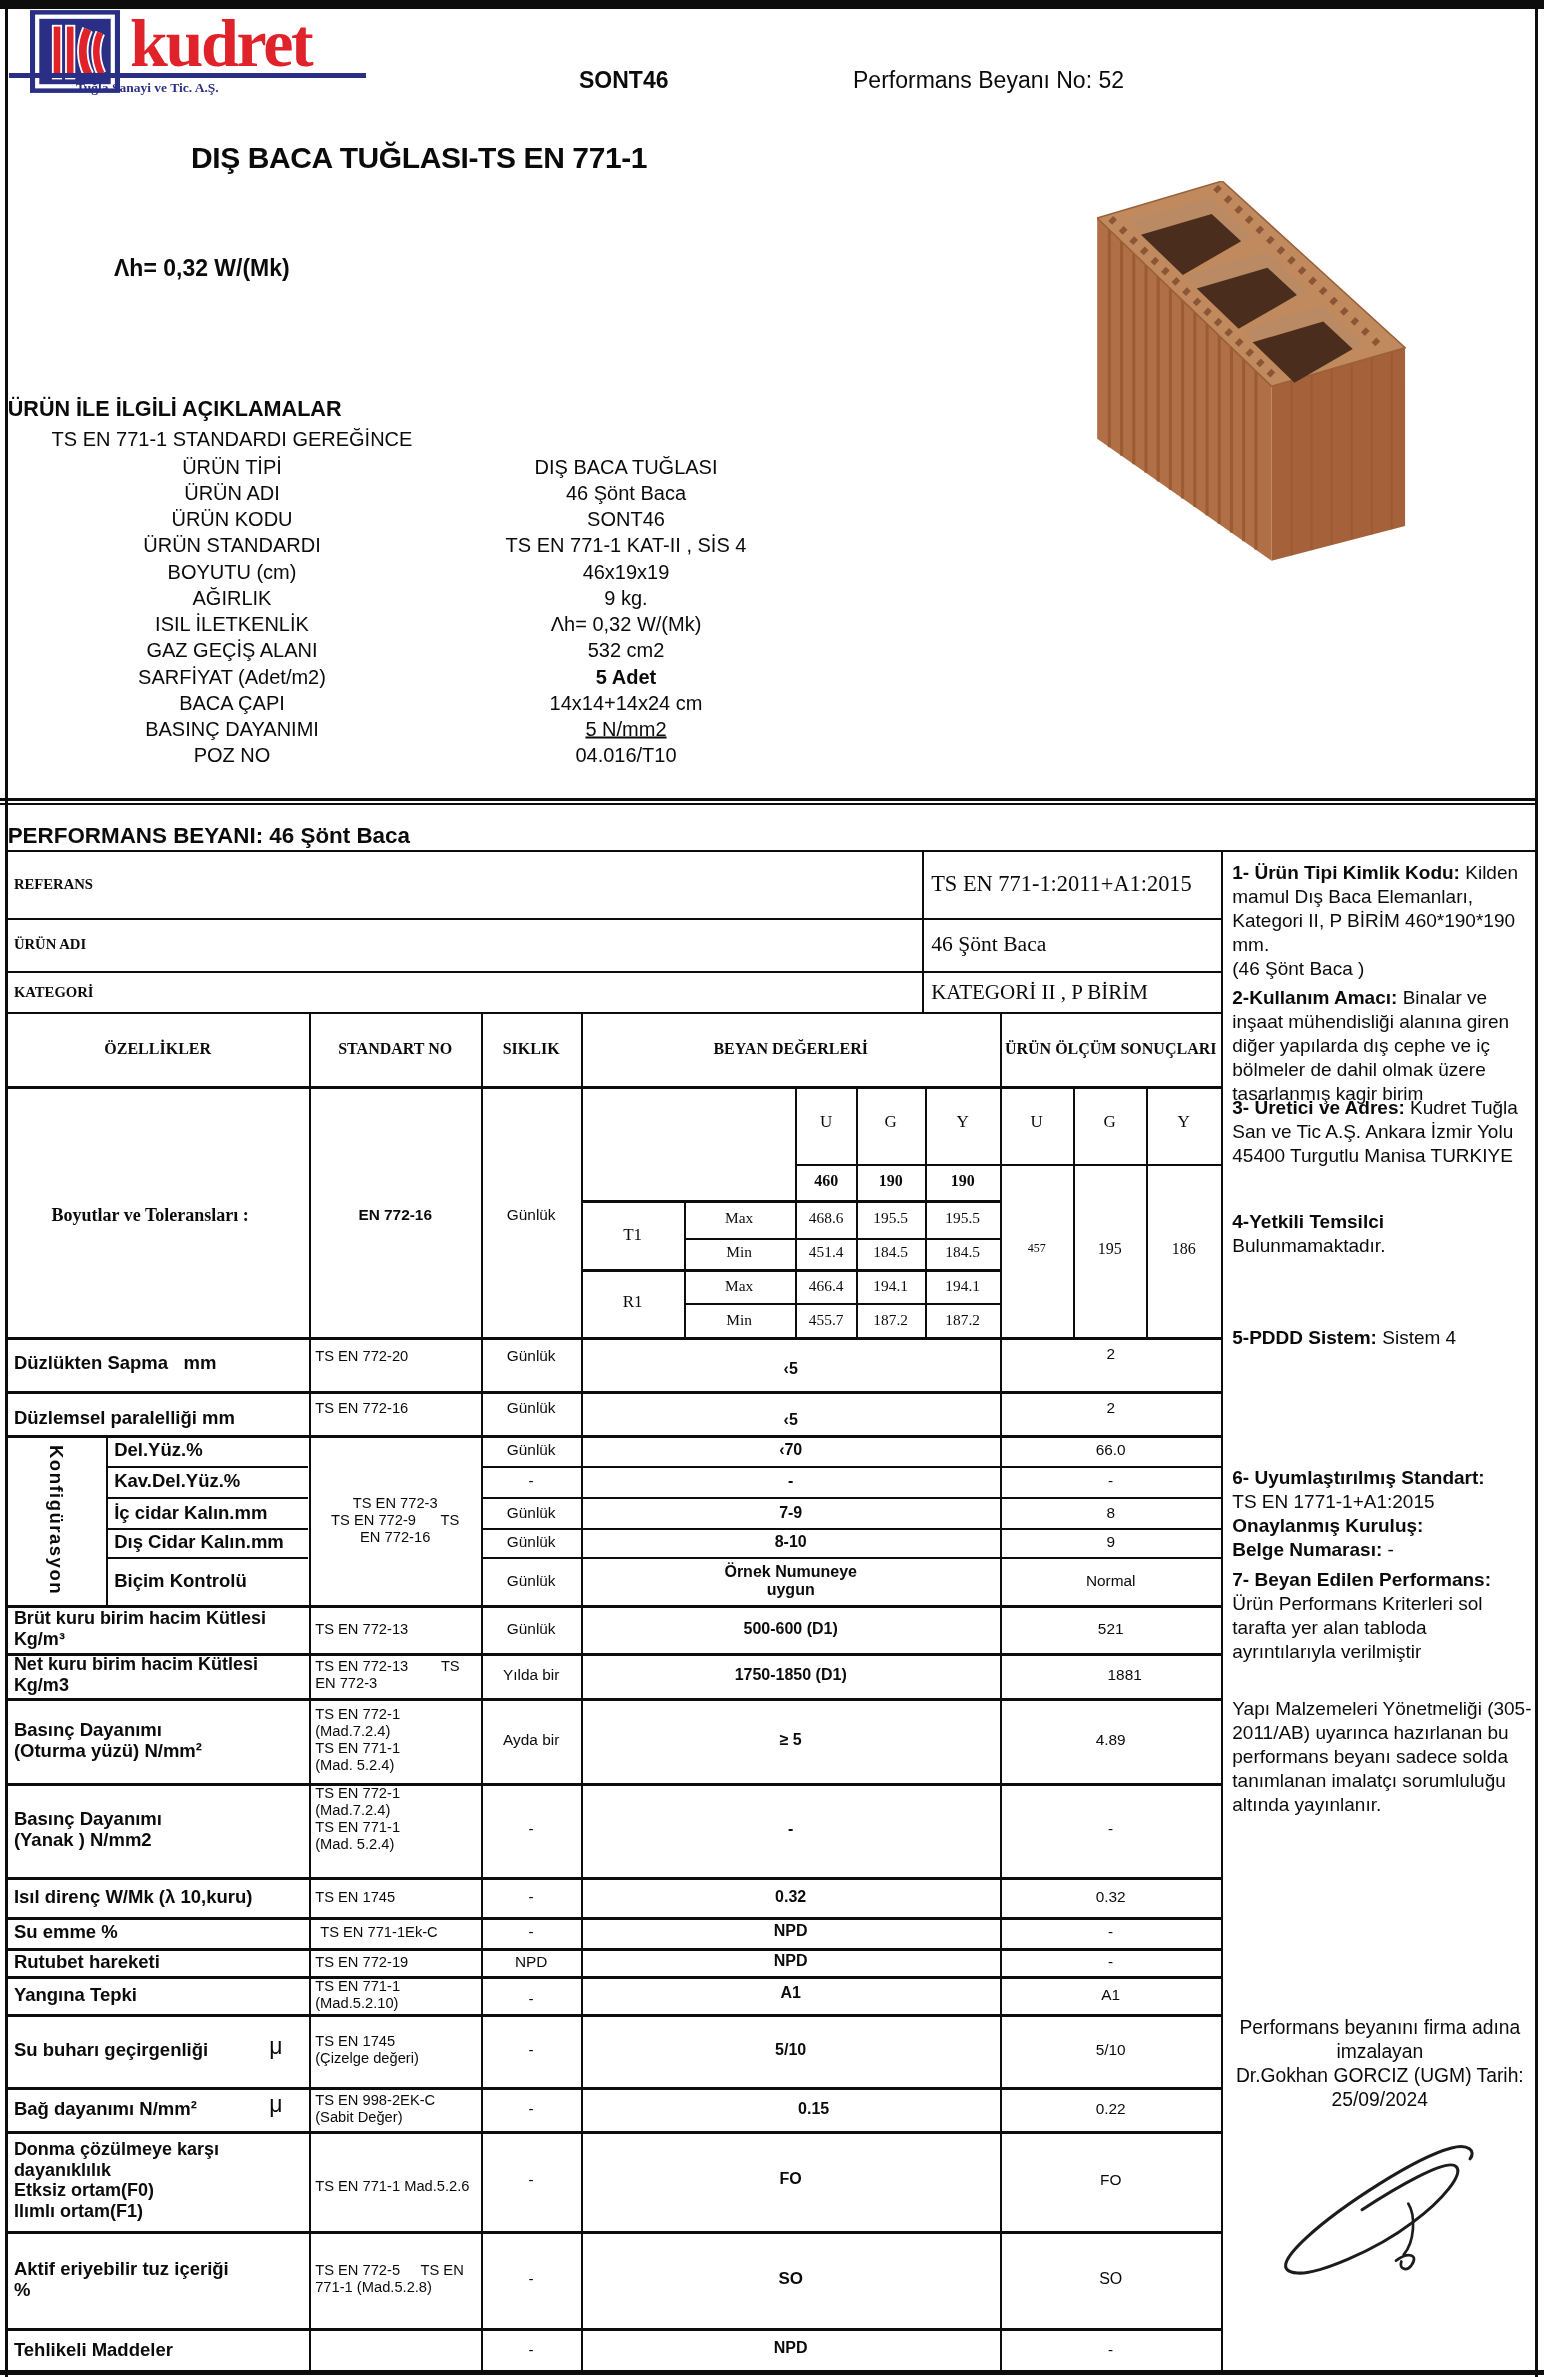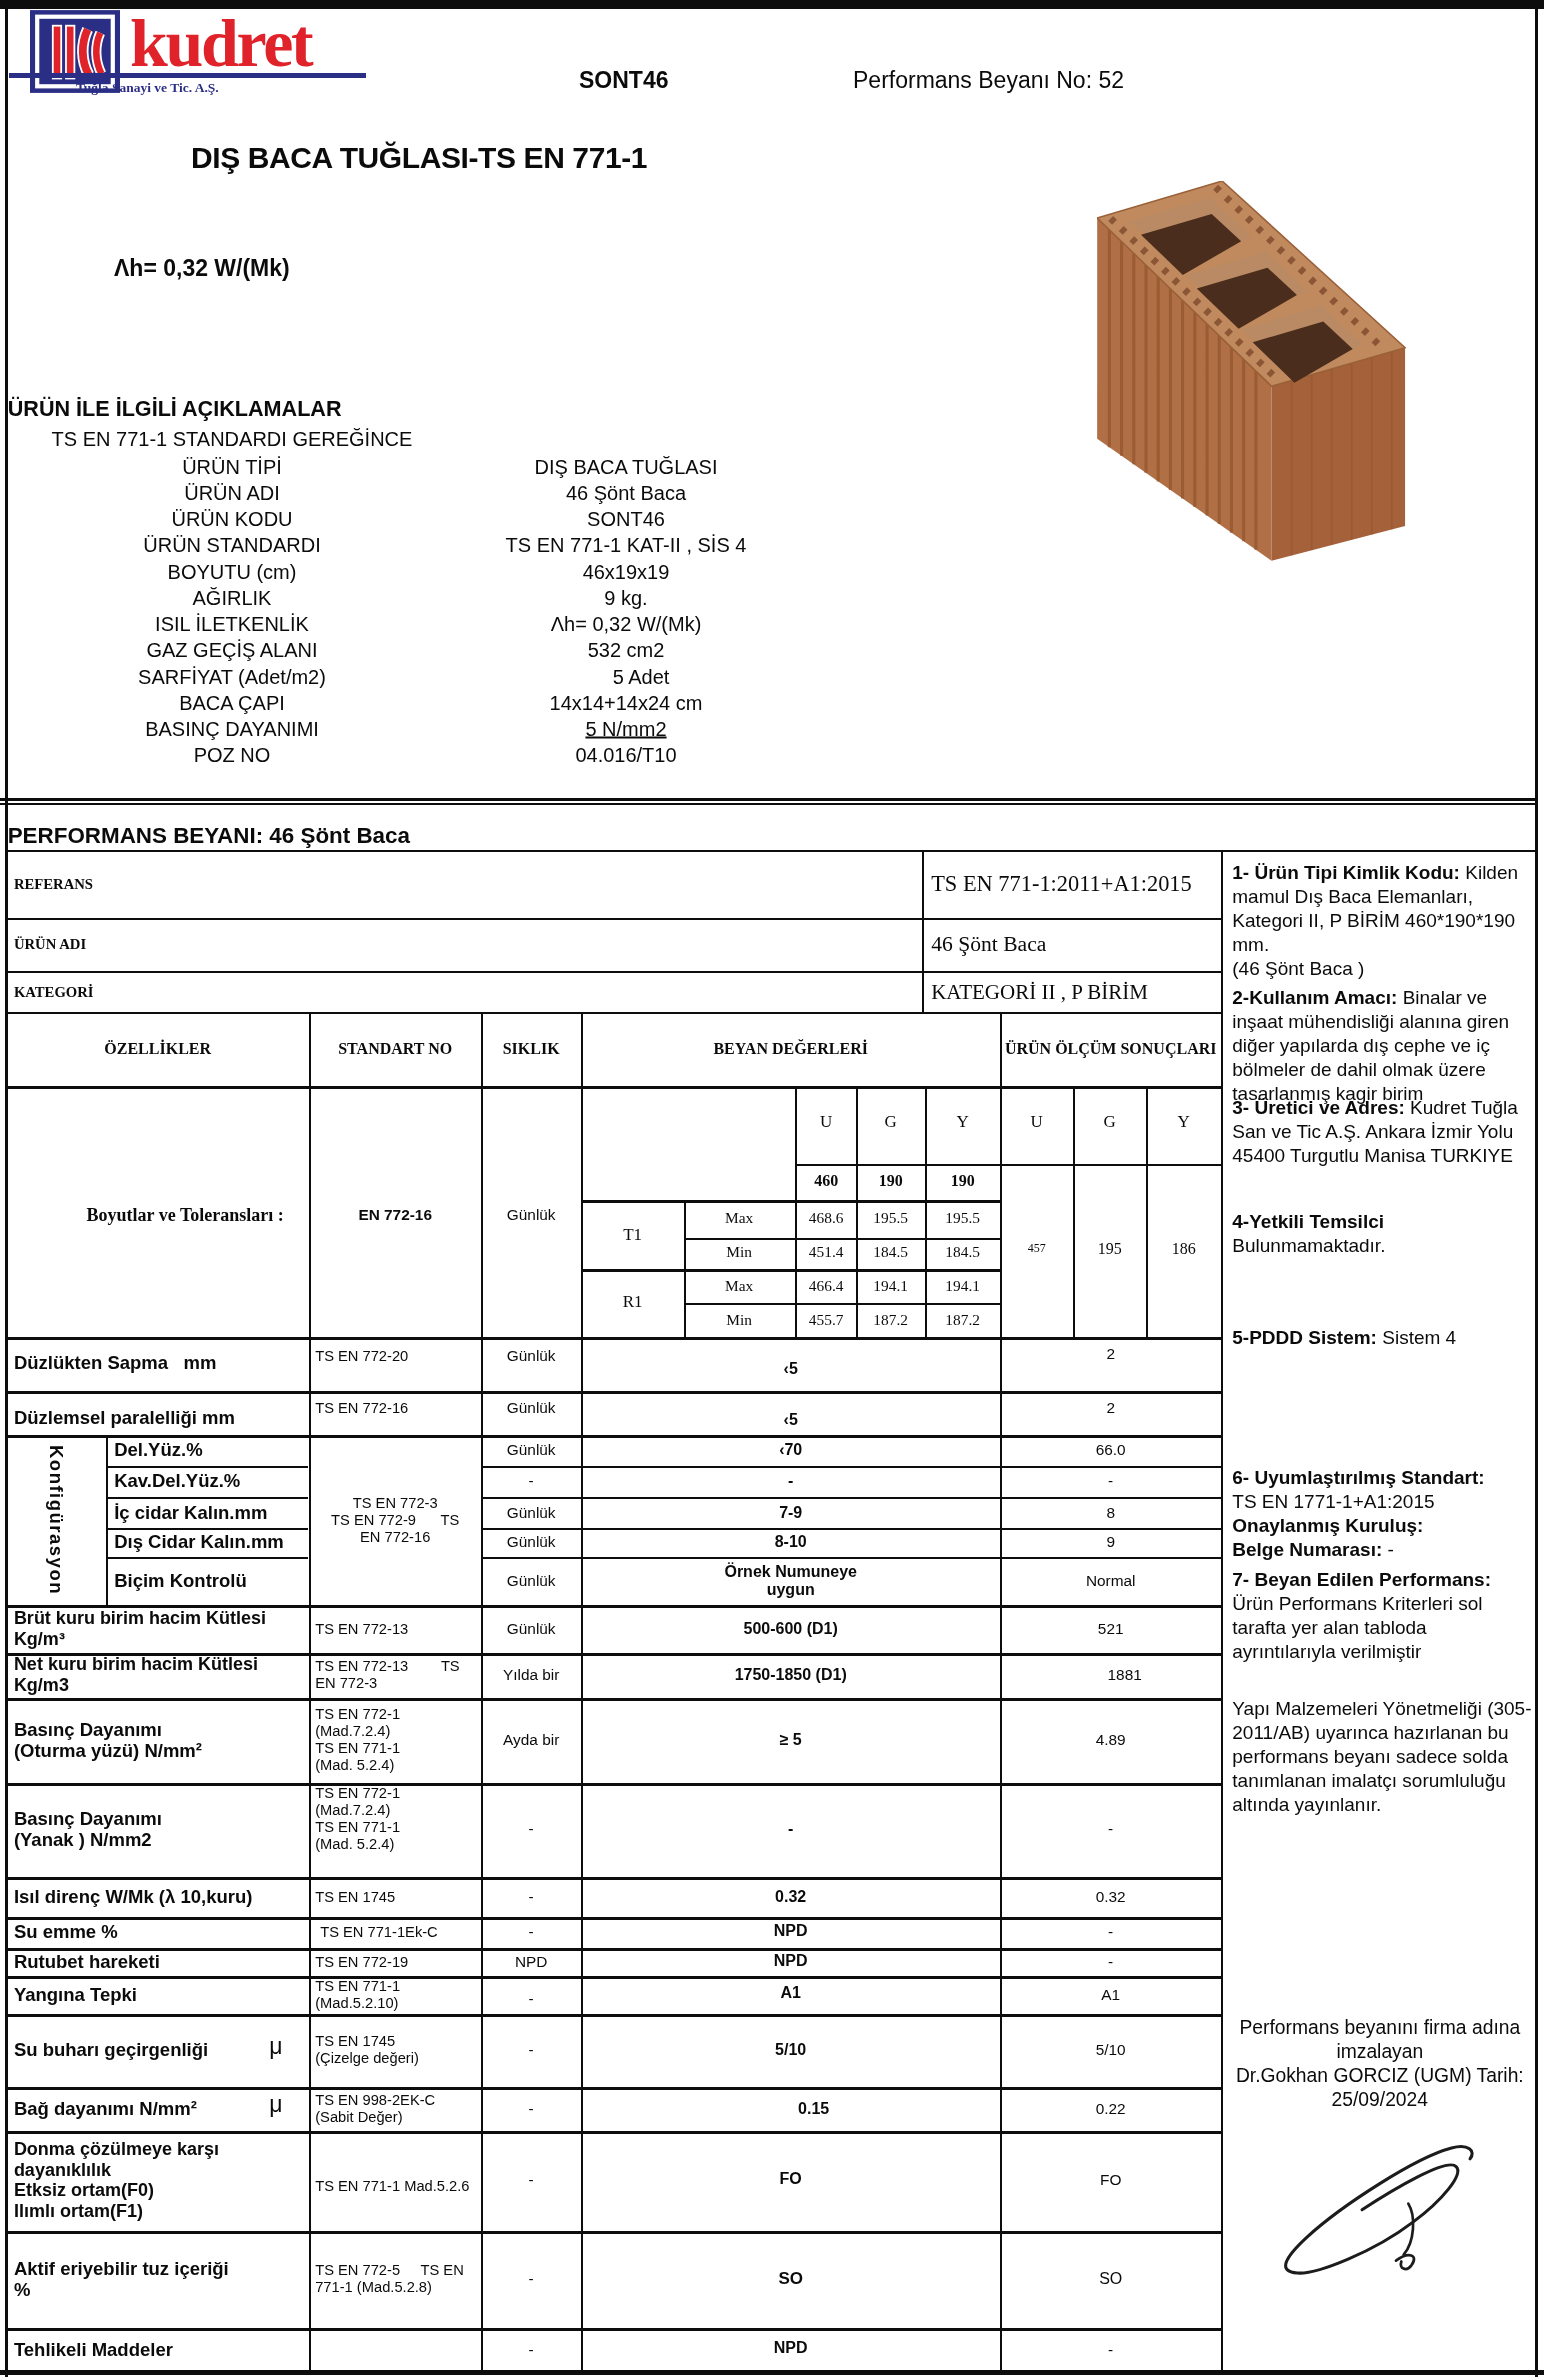--- a/index.html
+++ b/index.html
@@ -78,21 +78,21 @@
   <div class="t ctr" style="left:433px;top:545px;width:386px;font-size:20px;">TS EN 771-1 KAT-II , SİS 4</div>
   <div class="t ctr" style="left:31px;top:572px;width:402px;font-size:20px;">BOYUTU (cm)</div>
   <div class="t ctr" style="left:433px;top:572px;width:386px;font-size:20px;">46x19x19</div>
   <div class="t ctr" style="left:31px;top:598px;width:402px;font-size:20px;">AĞIRLIK</div>
   <div class="t ctr" style="left:433px;top:598px;width:386px;font-size:20px;">9 kg.</div>
   <div class="t ctr" style="left:31px;top:624px;width:402px;font-size:20px;">ISIL İLETKENLİK</div>
   <div class="t ctr" style="left:433px;top:624px;width:386px;font-size:20px;">Λh= 0,32 W/(Mk)</div>
   <div class="t ctr" style="left:31px;top:650px;width:402px;font-size:20px;">GAZ GEÇİŞ ALANI</div>
   <div class="t ctr" style="left:433px;top:650px;width:386px;font-size:20px;">532 cm2</div>
   <div class="t ctr" style="left:31px;top:677px;width:402px;font-size:20px;">SARFİYAT (Adet/m2)</div>
-  <div class="t ctr" style="left:448px;top:677px;width:386px;font-size:20px;">5 Adet</div>
+  <div class="t ctr" style="left:433px;top:677px;width:386px;font-size:20px;font-weight:bold;">5 Adet</div>
   <div class="t ctr" style="left:31px;top:703px;width:402px;font-size:20px;">BACA ÇAPI</div>
   <div class="t ctr" style="left:433px;top:703px;width:386px;font-size:20px;">14x14+14x24 cm</div>
   <div class="t ctr" style="left:31px;top:729px;width:402px;font-size:20px;">BASINÇ DAYANIMI</div>
   <div class="t ctr" style="left:433px;top:729px;width:386px;font-size:20px;text-decoration:underline;">5 N/mm2</div>
   <div class="t ctr" style="left:31px;top:755px;width:402px;font-size:20px;">POZ NO</div>
   <div class="t ctr" style="left:433px;top:755px;width:386px;font-size:20px;">04.016/T10</div>
 
   <div class="hl" style="left:0;top:798px;width:1538px;height:3.1px;"></div>
   <div class="hl" style="left:0;top:803px;width:1538px;height:1.5px;"></div>
   <div class="t b" style="left:7.7px;top:836px;font-size:22.4px;">PERFORMANS BEYANI: 46 Şönt Baca</div>
@@ -156,21 +156,21 @@
     <div class="t ser" style="left:925px;top:94px;font-size:21.6px;">46 Şönt Baca</div>
     <div class="t ser b" style="left:7.7px;top:142px;font-size:14.7px;">KATEGORİ</div>
     <div class="t ser" style="left:925px;top:142px;font-size:21px;">KATEGORİ II ,  P BİRİM</div>
 
     <div class="t ser b ctr" style="left:0;top:199px;width:303px;font-size:16px;">ÖZELLİKLER</div>
     <div class="t ser b ctr" style="left:303px;top:199px;width:172px;font-size:16px;">STANDART NO</div>
     <div class="t ser b ctr" style="left:475px;top:199px;width:100px;font-size:16px;">SIKLIK</div>
     <div class="t ser b ctr" style="left:575px;top:199px;width:419px;font-size:16px;">BEYAN DEĞERLERİ</div>
     <div class="t ser b ctr" style="left:994px;top:199px;width:221px;font-size:16px;">ÜRÜN ÖLÇÜM SONUÇLARI</div>
 
-    <div class="t ser b ctr" style="left:0;top:365px;width:288px;font-size:18px;padding-left:35px;">Boyutlar ve Toleransları :</div>
+    <div class="t ser b ctr" style="left:0;top:365px;width:288px;font-size:18px;">Boyutlar ve Toleransları :</div>
     <div class="t b ctr" style="left:303px;top:365px;width:172px;font-size:15.4px;">EN 772-16</div>
     <div class="t ctr" style="left:475px;top:365px;width:100px;font-size:15.4px;">Günlük</div>
     <div class="t ser ctr" style="left:789px;top:272px;width:62px;font-size:17px;">U</div>
     <div class="t ser ctr" style="left:850px;top:272px;width:69px;font-size:17px;">G</div>
     <div class="t ser ctr" style="left:919px;top:272px;width:75px;font-size:17px;">Y</div>
     <div class="t ser ctr" style="left:994px;top:272px;width:73px;font-size:17px;">U</div>
     <div class="t ser ctr" style="left:1067px;top:272px;width:73px;font-size:17px;">G</div>
     <div class="t ser ctr" style="left:1140px;top:272px;width:75px;font-size:17px;">Y</div>
     <div class="t ser b ctr" style="left:789px;top:331px;width:62px;font-size:16px;">460</div>
     <div class="t ser b ctr" style="left:850px;top:331px;width:69px;font-size:16px;">190</div>

